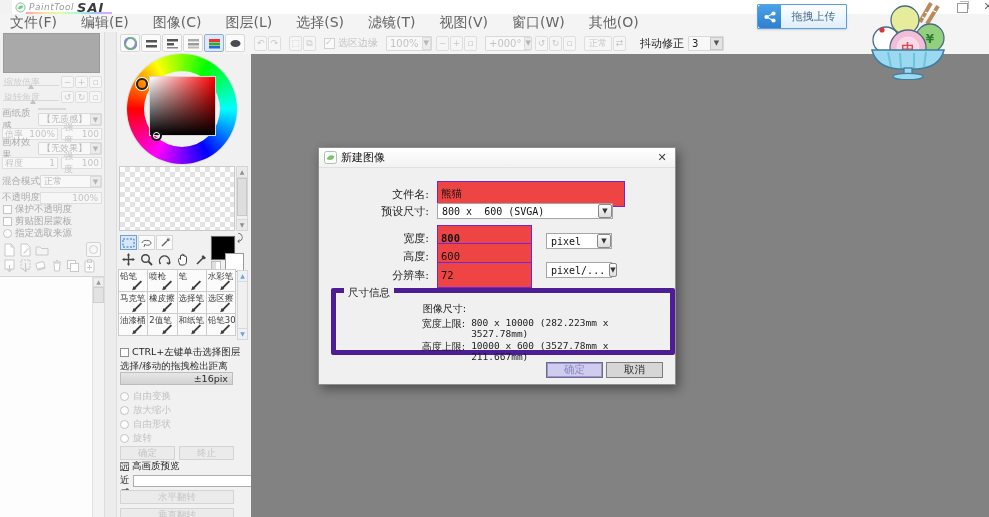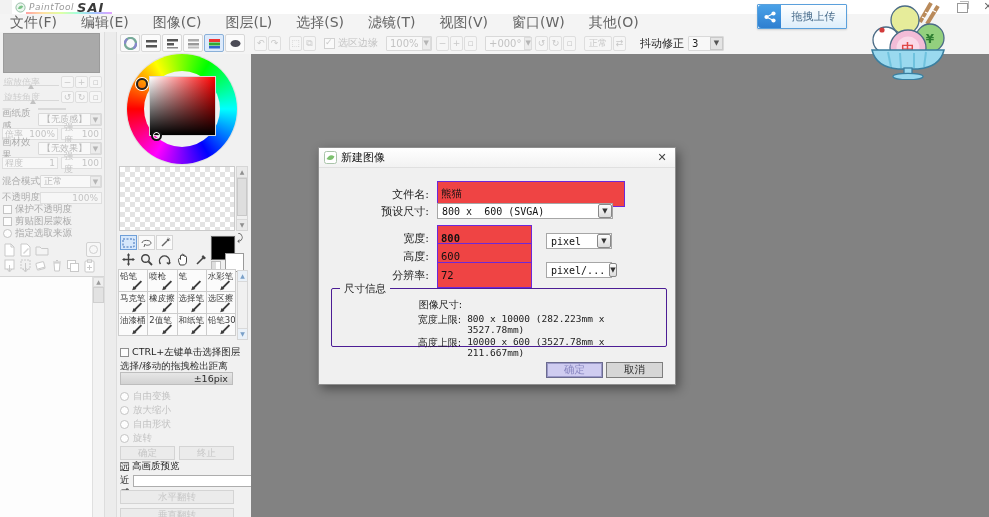--- a/index.html
+++ b/index.html
@@ -131,21 +131,21 @@
   .dlg-title .dtext{font-size:11px;color:#111;}
   .dlg-close{position:absolute;right:6px;top:3px;width:14px;height:14px;text-align:center;line-height:14px;color:#444;font-size:11px;}
   .frow{position:absolute;display:flex;align-items:center;}
   .flabel{display:inline-block;width:70px;text-align:right;margin-right:8px;color:#1c1c1c;font-size:11px;}
   .dinput{height:15px;border:1px solid #6d28d9;background:#ef4444;font-size:10.5px;padding:12px 3px;box-sizing:border-box;color:#111;}
   .mono{font-family:"DejaVu Sans Mono","Liberation Mono",monospace;}
   .dcombo{height:16px;border:1px solid #a6a6a6;background:#fff;display:flex;align-items:center;box-sizing:border-box;}
   .dcombo .cval{flex:1;padding:0 4px;font-size:10px;color:#111;white-space:pre;}
   .dcombo .cbtn{width:14px;height:14px;background:linear-gradient(#fdfdfd,#dcdcdc);border:1px solid #888;color:#333;font-size:7px;
                 display:flex;align-items:center;justify-content:center;box-sizing:border-box;border-radius:2px;margin-right:0px;}
-  .gbox{position:absolute;left:12px;top:140px;width:334px;height:57px;border:1px solid #4c1d95;border-radius:2px;}
+  .gbox{position:absolute;left:12px;top:140px;width:334px;height:57px;border:5px solid #4c1d95;border-radius:2px;}
   .gbox .glegend{position:absolute;left:8px;top:-7px;background:#f0f0f0;padding:0 4px;font-size:10.5px;color:#1c1c1c;}
   .ginner{position:absolute;left:0;top:8px;width:100%;}
   .grow{display:flex;margin:1px 0;}
   .grow .gl{width:130px;text-align:right;margin-right:6px;font-size:10px;color:#1c1c1c;}
   .grow .gv{font-size:9.5px;color:#1c1c1c;}
   .okbtn{position:absolute;left:227px;top:214px;width:57px;height:16px;background:#cfccf0;border:1px solid #6b6b8f;
          box-shadow:0 0 0 1px #9a98c8 inset;color:#8886c0;font-size:10.5px;display:flex;align-items:center;justify-content:center;box-sizing:border-box;}
   .cancelbtn{position:absolute;left:287px;top:214px;width:57px;height:16px;background:#d6d6d6;border:1px solid #7e7e7e;
          color:#2e2e2e;font-size:10.5px;display:flex;align-items:center;justify-content:center;box-sizing:border-box;}
 

